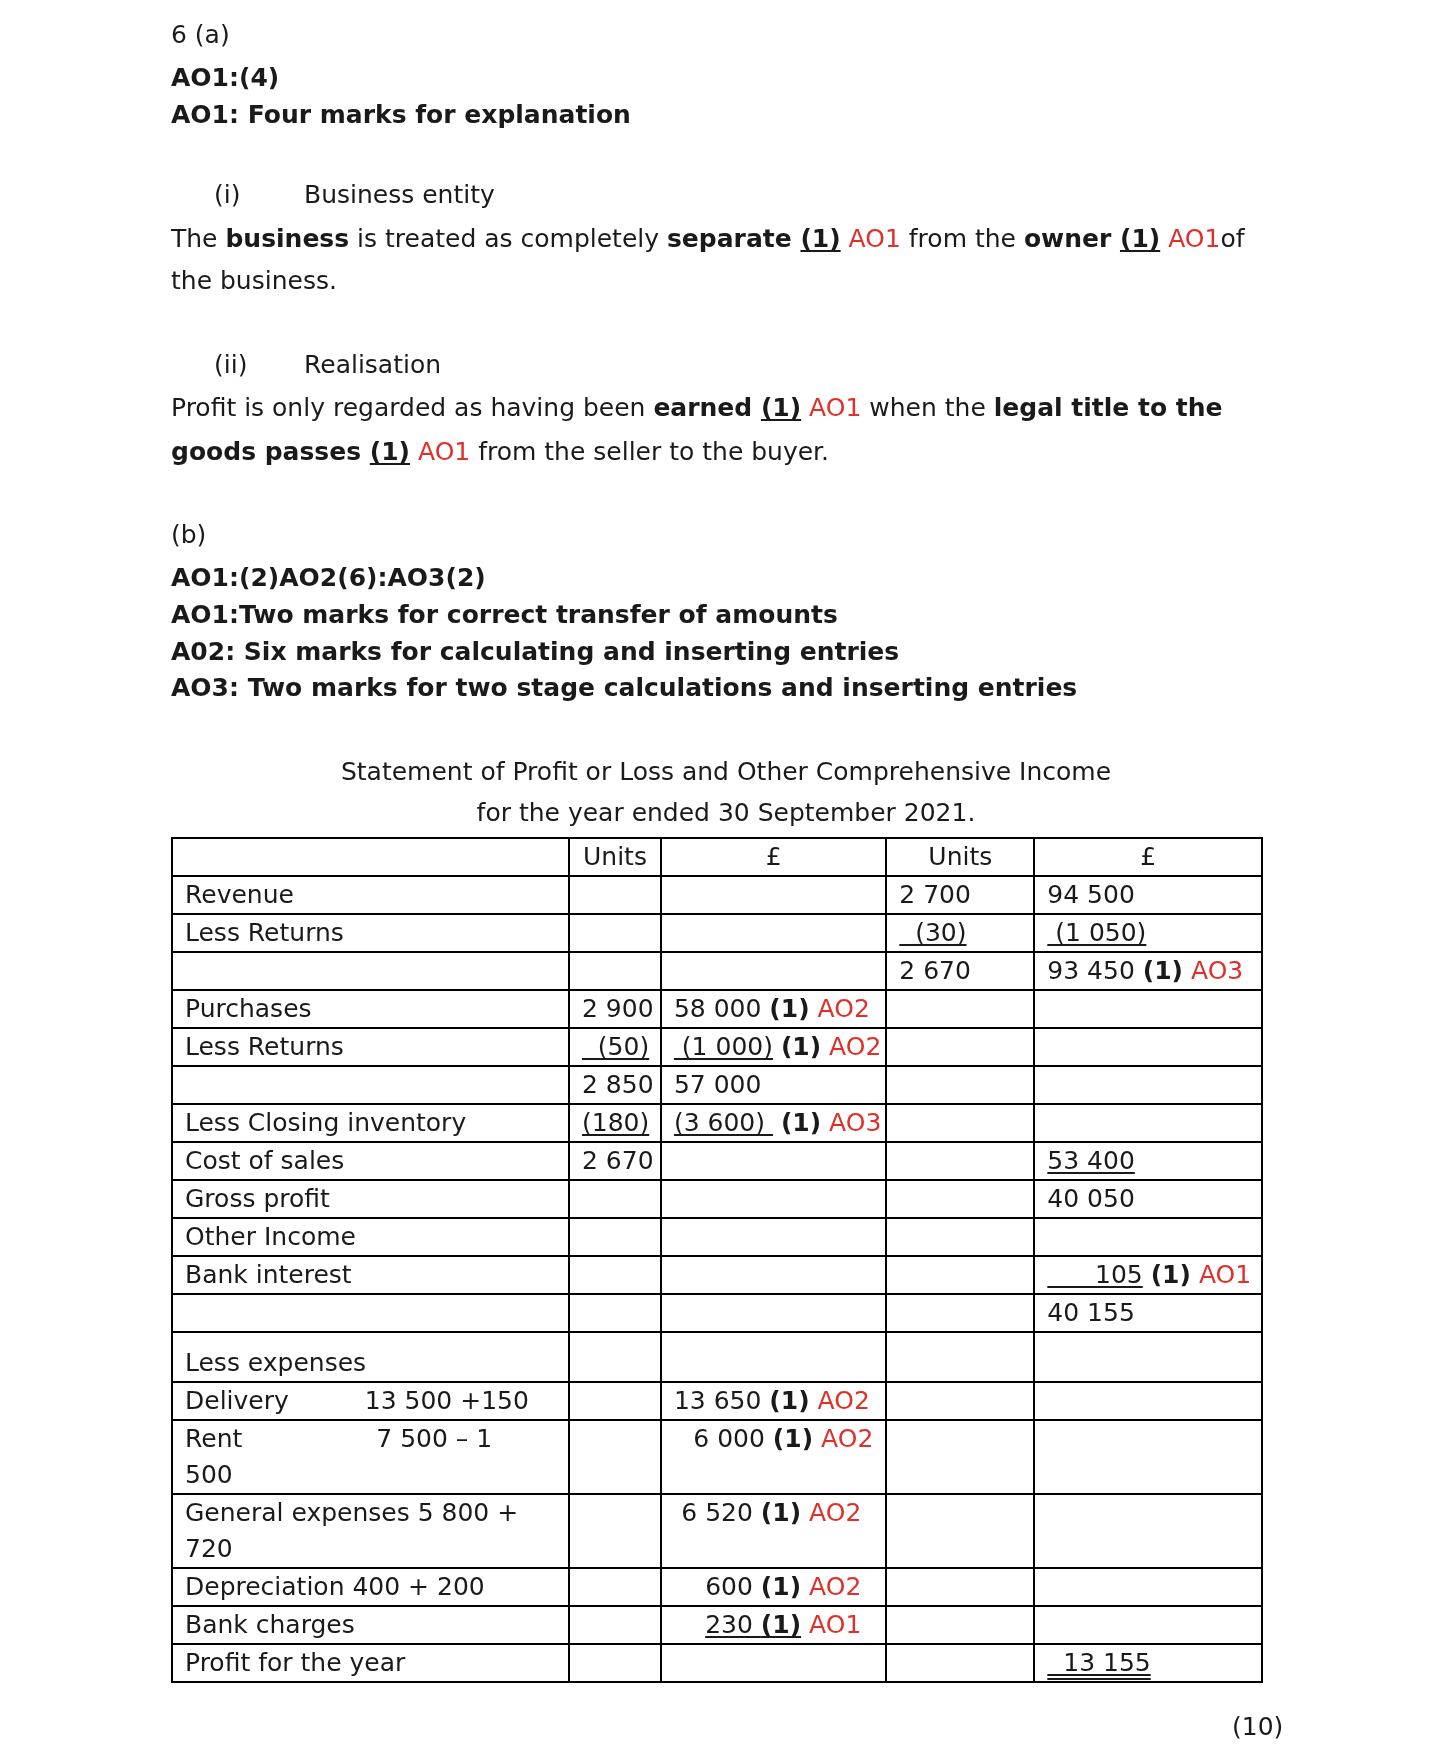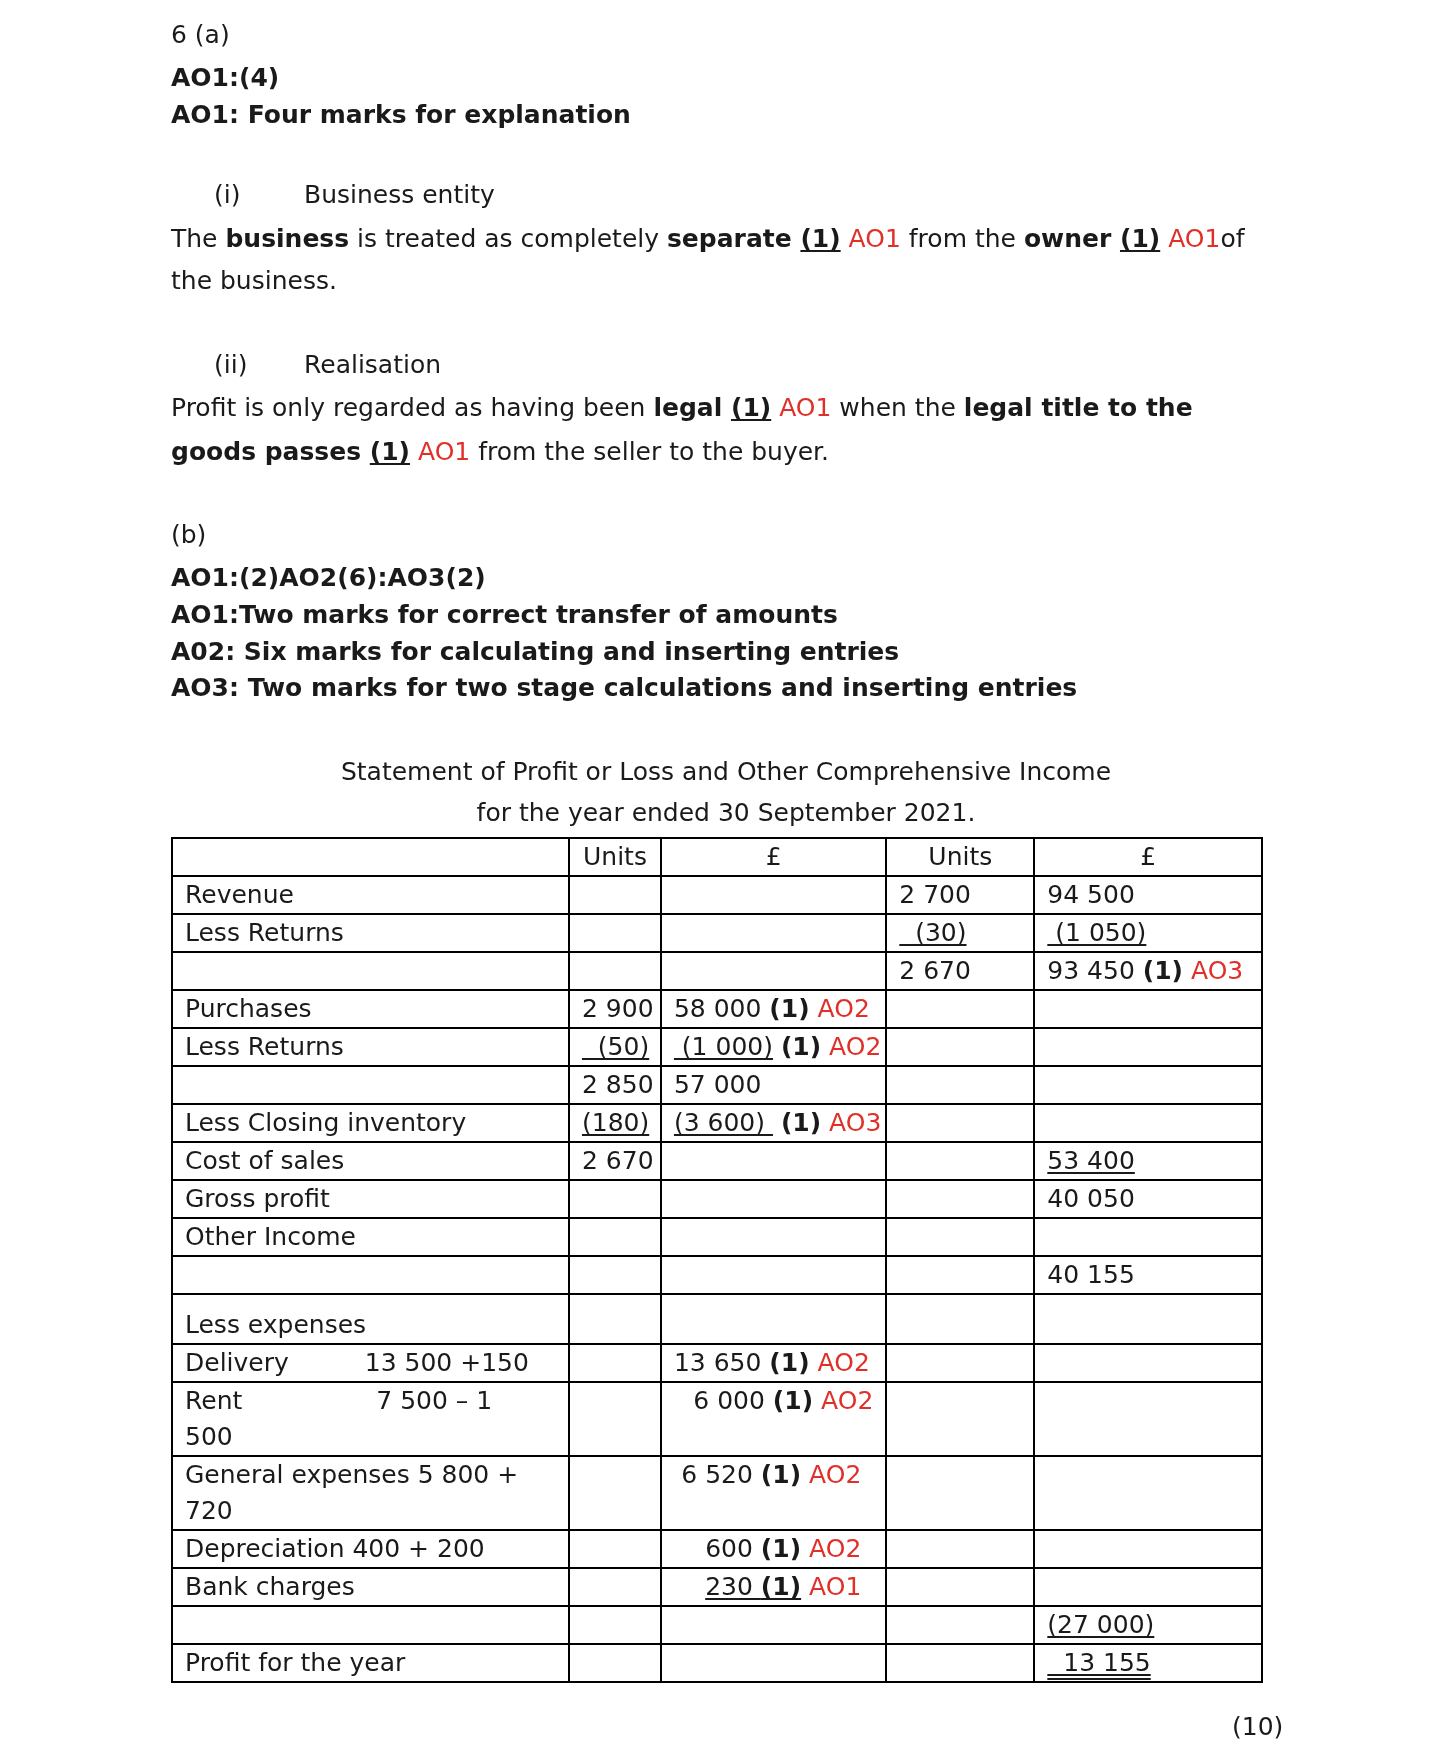--- a/index.html
+++ b/index.html
@@ -26,21 +26,21 @@
 <div class="abs" style="left:171px;top:20px;">6 (a)</div>
 <div class="abs b" style="left:171px;top:63px;">AO1:(4)</div>
 <div class="abs b" style="left:171px;top:100px;">AO1: Four marks for explanation</div>
 
 <div class="abs" style="left:214px;top:180px;">(i)</div>
 <div class="abs" style="left:304px;top:180px;">Business entity</div>
 <div class="para" style="top:218px;"><span>The </span><span class="b">business</span><span> is treated as completely </span><span class="b">separate </span><span class="b u">(1)</span><span class="red"> AO1</span><span> from the </span><span class="b">owner </span><span class="b u">(1)</span><span class="red"> AO1</span><span>of the business.</span></div>
 
 <div class="abs" style="left:214px;top:350px;">(ii)</div>
 <div class="abs" style="left:304px;top:350px;">Realisation</div>
-<div class="para" style="top:386px;width:1060px;line-height:44px;"><span>Profit is only regarded as having been </span><span class="b">legal </span><span class="b u">(1)</span><span class="red"> AO1</span><span> when the </span><span class="b">legal title to the goods passes </span><span class="b u">(1)</span><span class="red"> AO1</span><span> from the seller to the buyer.</span></div>
+<div class="para" style="top:386px;width:1060px;line-height:44px;"><span>Profit is only regarded as having been </span><span class="b">earned </span><span class="b u">(1)</span><span class="red"> AO1</span><span> when the </span><span class="b">legal title to the goods passes </span><span class="b u">(1)</span><span class="red"> AO1</span><span> from the seller to the buyer.</span></div>
 
 <div class="abs" style="left:171px;top:520px;">(b)</div>
 <div class="abs b" style="left:171px;top:563px;">AO1:(2)AO2(6):AO3(2)</div>
 <div class="abs b" style="left:171px;top:600px;">AO1:Two marks for correct transfer of amounts</div>
 <div class="abs b" style="left:171px;top:637px;">A02: Six marks for calculating and inserting entries</div>
 <div class="abs b" style="left:171px;top:673px;">AO3: Two marks for two stage calculations and inserting entries</div>
 
 <div class="abs" style="left:0;width:1438px;top:757px;text-align:center;padding-left:14px;box-sizing:border-box;">Statement of Profit or Loss and Other Comprehensive Income</div>
 <div class="abs" style="left:0;width:1438px;top:798px;text-align:center;padding-left:14px;box-sizing:border-box;">for the year ended 30 September 2021.</div>
 
@@ -124,20 +124,27 @@
         <td><span style="white-space: pre;">40 050</span></td>
       </tr>
       <tr>
         <td style="white-space: normal; position: relative;"><span>Other Income</span></td>
         <td><span style="white-space: pre;"></span></td>
         <td><span style="white-space: pre;"></span></td>
         <td><span style="white-space: pre;"></span></td>
         <td><span style="white-space: pre;"></span></td>
       </tr>
       <tr>
+        <td style="white-space: normal; position: relative;"><span>Bank interest</span></td>
+        <td><span style="white-space: pre;"></span></td>
+        <td><span style="white-space: pre;"></span></td>
+        <td><span style="white-space: pre;"></span></td>
+        <td><span class="u" style="white-space: pre;">      105</span> <span class="b">(1)</span> <span class="red">AO1</span></td>
+      </tr>
+      <tr>
         <td style="white-space: normal; position: relative;"><span></span></td>
         <td><span style="white-space: pre;"></span></td>
         <td><span style="white-space: pre;"></span></td>
         <td><span style="white-space: pre;"></span></td>
         <td><span style="white-space: pre;">40 155</span></td>
       </tr>
       <tr class="tallsp">
         <td style="white-space: normal; padding-top: 12px; position: relative;"><span>Less expenses</span></td>
         <td><span style="white-space: pre;"></span></td>
         <td><span style="white-space: pre;"></span></td>
@@ -173,27 +180,20 @@
         <td><span style="white-space: pre;"></span></td>
       </tr>
       <tr>
         <td style="white-space: normal; position: relative;"><span>Bank charges</span></td>
         <td><span style="white-space: pre;"></span></td>
         <td style="text-align: right; padding-right: 24px;"><span class="u" style="white-space: pre;">230 </span><span class="b u">(1)</span> <span class="red">AO1</span></td>
         <td><span style="white-space: pre;"></span></td>
         <td><span style="white-space: pre;"></span></td>
       </tr>
       <tr>
-        <td style="white-space: normal; position: relative;"><span></span></td>
-        <td><span style="white-space: pre;"></span></td>
-        <td><span style="white-space: pre;"></span></td>
-        <td><span style="white-space: pre;"></span></td>
-        <td><span class="u" style="white-space: pre;">(27 000)</span></td>
-      </tr>
-      <tr>
         <td style="white-space: normal; position: relative;"><span>Profit for the year</span></td>
         <td><span style="white-space: pre;"></span></td>
         <td><span style="white-space: pre;"></span></td>
         <td><span style="white-space: pre;"></span></td>
         <td><span class="uu" style="white-space: pre;">  13 155</span></td>
       </tr>
     </tbody>
 </table>
 
 <div class="abs" style="left:1232px;top:1712px;">(10)</div>

